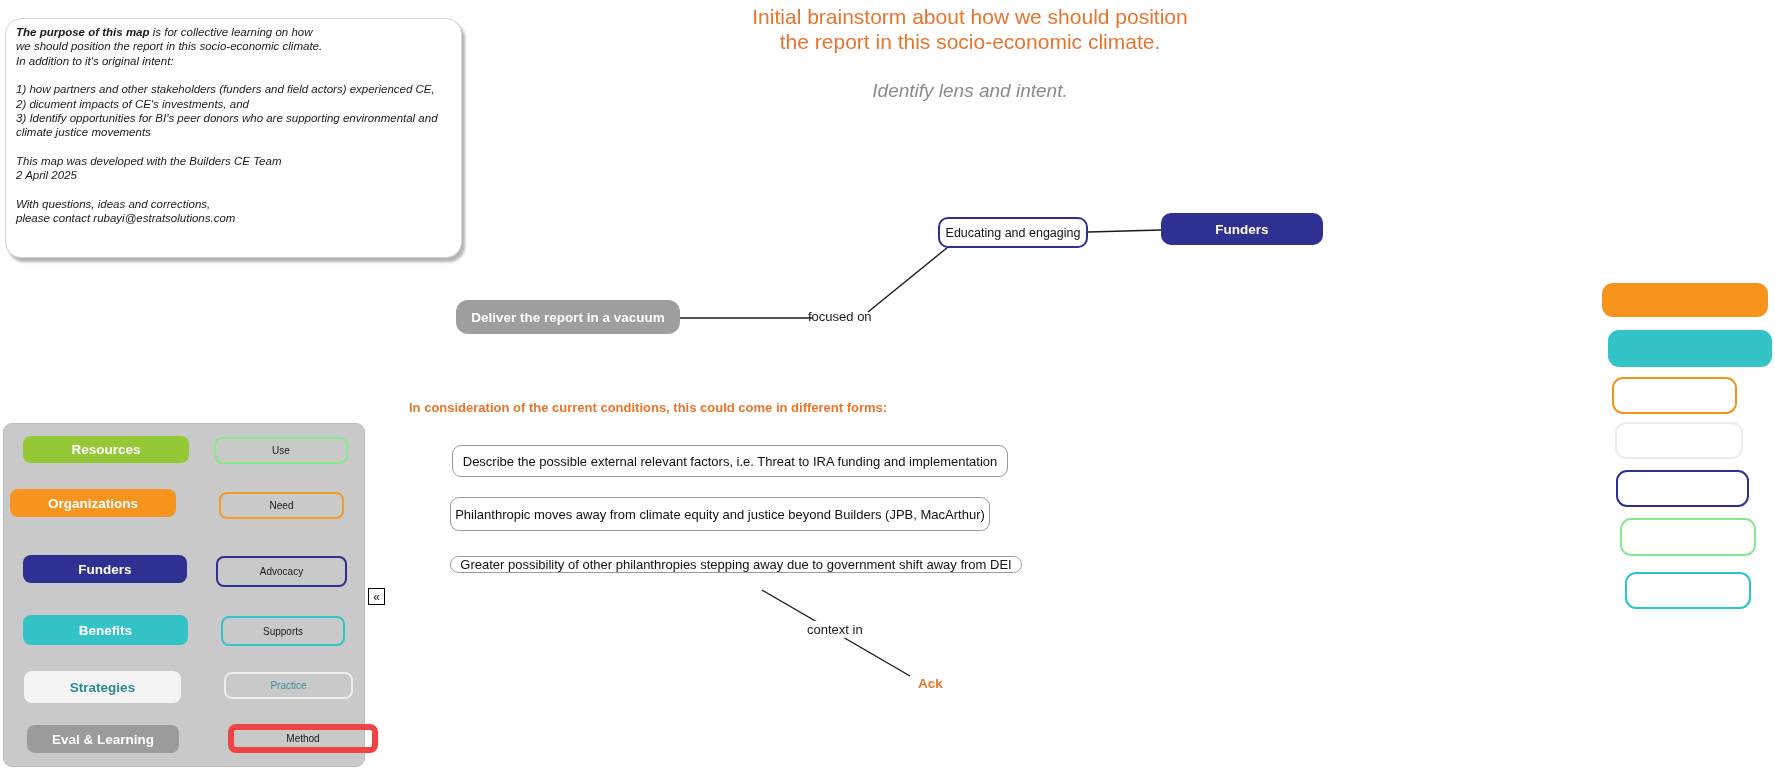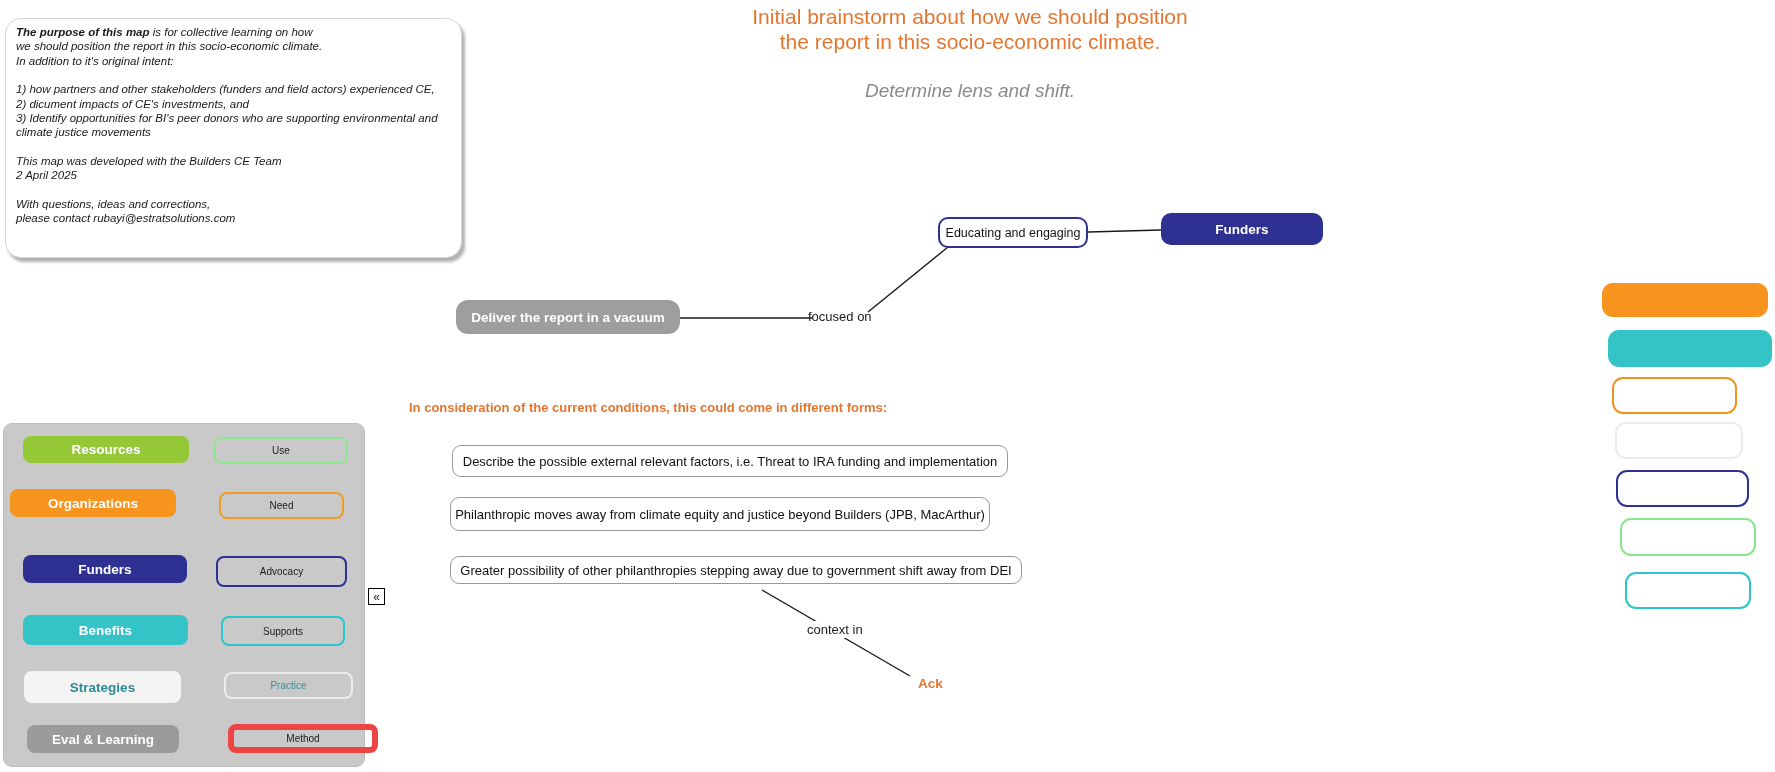--- a/index.html
+++ b/index.html
@@ -39,21 +39,21 @@
            color:#e5752f;z-index:2;}
 
   .statement{position:absolute;left:409px;top:400px;font-size:13px;font-weight:bold;
              color:#e5762e;white-space:nowrap;z-index:2;}
 
   .factor{position:absolute;display:flex;align-items:center;justify-content:center;
           background:#fff;border:1.5px solid #9a9a9a;border-radius:9px;font-size:13px;
           color:#111;box-sizing:border-box;z-index:2;white-space:nowrap;}
   .factor-1{left:452px;top:445px;width:556px;height:32px;}
   .factor-2{left:450px;top:497px;width:540px;height:34px;}
-  .factor-3{left:450px;top:556px;width:572px;height:28px;}
+  .factor-3{left:450px;top:556px;width:572px;height:17px;}
 
   
   .legend{position:absolute;left:3px;top:423px;width:360px;height:342px;background:#c9c9c9;
           border:1px solid #bdbdbd;border-radius:9px;z-index:3;}
   .lg-btn{position:absolute;display:flex;align-items:center;justify-content:center;
           border-radius:8px;box-sizing:border-box;}
   .lg-node{font-size:13.5px;font-weight:bold;color:#fff;}
   .lg-conn{font-size:10px;color:#1a1a1a;background:transparent;}
   .btn-resources{left:19px;top:12px;width:166px;height:27px;background:#94c837;}
   .btn-use{left:210px;top:13px;width:134px;height:27px;border:2px solid #8be78b;}
@@ -105,21 +105,21 @@
 3) Identify opportunities for BI's peer donors who are supporting environmental and
 climate justice movements</p>
     <p>This map was developed with the Builders CE Team
 2 April 2025</p>
     <p>With questions, ideas and corrections,
 please contact rubayi@estratsolutions.com</p>
   </div>
 
   <div class="title">Initial brainstorm about how we should position
 the report in this socio-economic climate.</div>
-  <div class="subtitle">Determine lens and shift.</div>
+  <div class="subtitle">Identify lens and intent.</div>
 
   <div class="node node-educating">Educating and engaging</div>
   <div class="node node-funders-map">Funders</div>
   <div class="node node-vacuum">Deliver the report in a vacuum</div>
 
   <div class="edge-label lbl-focused">focused on</div>
   <div class="edge-label lbl-context">context in</div>
   <div class="lbl-ack">Ack</div>
 
   <div class="statement">In consideration of the current conditions, this could come in different forms:</div>

